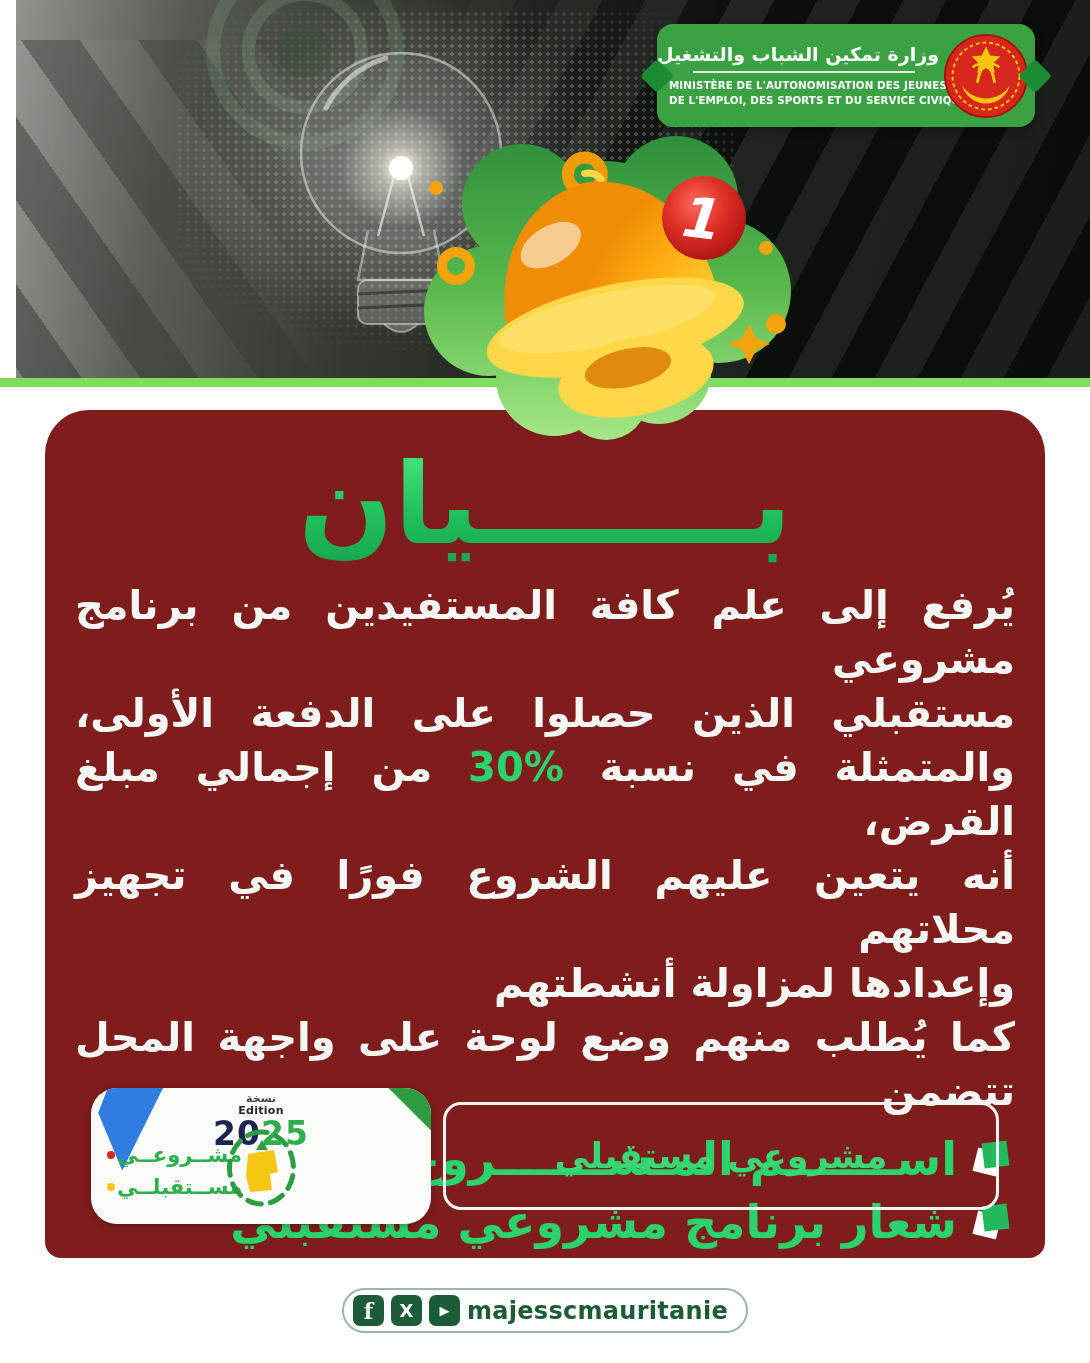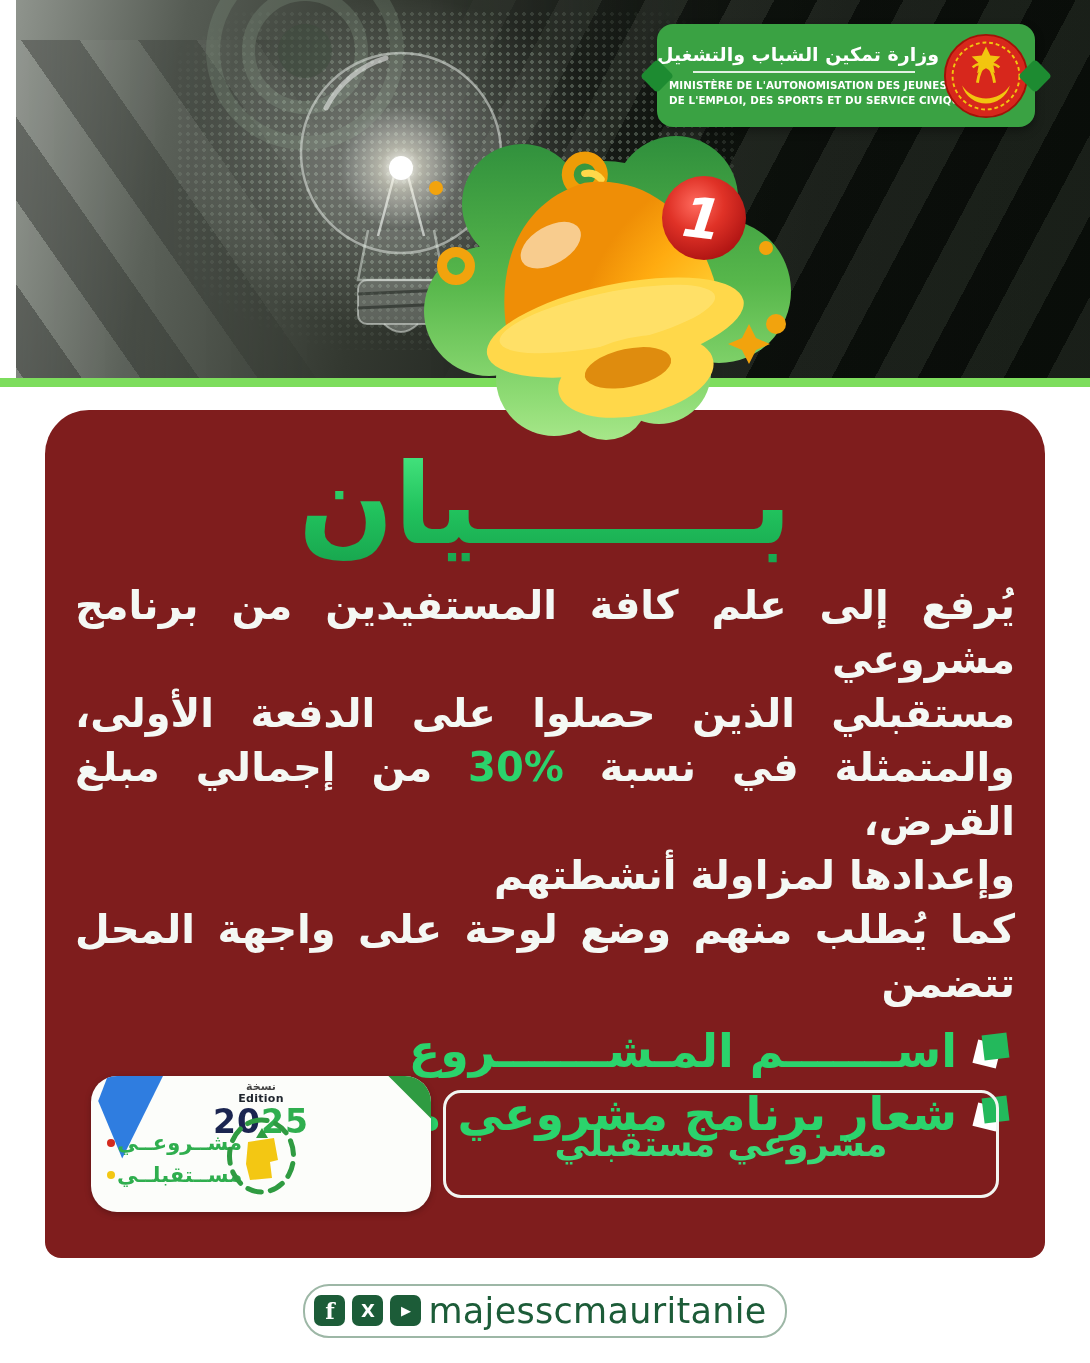--- a/index.html
+++ b/index.html
@@ -83,21 +83,21 @@
   .start{text-align:start;}
   .hl{color:#2bd36c;}
 
   .bullets{margin:14px 36px 0;color:#2bd36c;font-size:46px;font-weight:bold;}
   .bullet-row{display:flex;align-items:center;gap:16px;margin-bottom:8px;line-height:1.2;}
   .marker{position:relative;width:36px;height:36px;flex:none;}
   .marker .sq-white{position:absolute;left:2px;top:8px;width:24px;height:24px;background:#ffffff;transform:rotate(14deg);}
   .marker .sq-green{position:absolute;left:10px;top:0;width:25px;height:25px;background:#23b95c;transform:rotate(-7deg);}
 
   
-  .bottom-row{position:absolute;left:0;right:0;bottom:46px;padding:0 46px;display:flex;
+  .bottom-row{position:absolute;left:0;right:0;bottom:34px;padding:0 46px;display:flex;
     direction:ltr;align-items:center;gap:12px;box-sizing:border-box;}
   .logo-box{width:340px;height:136px;flex:none;position:relative;background:#fcfdfa;
     border-radius:26px;overflow:hidden;direction:ltr;box-shadow:0 2px 6px rgba(0,0,0,.25);}
   .tri-blue{position:absolute;left:0;top:0;width:120px;height:96px;background:#2f7de0;
     clip-path:polygon(14% 0,60% 0,26% 86%,6% 26%);}
   .tri-green{position:absolute;right:-6px;top:-6px;width:70px;height:70px;background:#2f9b41;
     clip-path:polygon(100% 0,100% 78%,22% 0);border-radius:0 26px 0 0;}
   .edition{position:absolute;left:50%;top:5px;transform:translateX(-50%);text-align:center;line-height:1.05;}
   .ed-ar{font-size:11px;color:#444444;font-weight:bold;direction:rtl;}
   .ed-fr{font-size:11px;color:#20262e;font-weight:bold;letter-spacing:.3px;}
@@ -124,21 +124,21 @@
   
   .footer{position:absolute;left:0;top:1258px;width:1090px;height:105px;background:#ffffff;
     display:flex;align-items:center;justify-content:center;}
   .pill{display:inline-flex;align-items:center;gap:7px;border:2px solid #9db7a6;border-radius:26px;
     padding:5px 18px 5px 9px;background:#fff;}
   .icon-sq{width:31px;height:31px;background:#1c5c38;border-radius:7px;color:#fff;
     display:flex;align-items:center;justify-content:center;font-weight:bold;}
   .icon-fb{font-size:22px;font-family:"DejaVu Serif","Liberation Serif",serif;}
   .icon-x{font-size:18px;}
   .icon-yt{font-size:13px;}
-  .handle{color:#1c5c38;font-size:35px;font-weight:400;letter-spacing:.3px;}
+  .handle{color:#1c5c38;font-size:24px;font-weight:700;letter-spacing:.3px;}
 </style>
 </head>
 <body>
 
 <div class="poster">
 
   <div class="hero">
     <div class="hero-chevrons"></div>
     <div class="hero-stripes"></div>
     <div class="hero-dots"></div>
@@ -255,20 +255,21 @@
 
   <div class="line-green"></div>
 
   <div class="card">
     <div class="card-title">بـــــــيان</div>
 
     <div class="statement">
       <div class="sline just">يُرفع إلى علم كافة المستفيدين من برنامج مشروعي</div>
       <div class="sline just">مستقبلي الذين حصلوا على الدفعة الأولى،</div>
       <div class="sline just"><span>والمتمثلة في نسبة</span> <span class="hl">%30</span> <span>من إجمالي مبلغ القرض،</span></div>
+      <div class="sline just">أنه يتعين عليهم الشروع فورًا في تجهيز محلاتهم</div>
       <div class="sline start">وإعدادها لمزاولة أنشطتهم</div>
       <div class="sline just">كما يُطلب منهم وضع لوحة على واجهة المحل</div>
       <div class="sline start">تتضمن</div>
     </div>
 
     <div class="bullets">
       <div class="bullet-row">
         <span class="marker">
             <span class="sq-white"></span>
             <span class="sq-green"></span>

